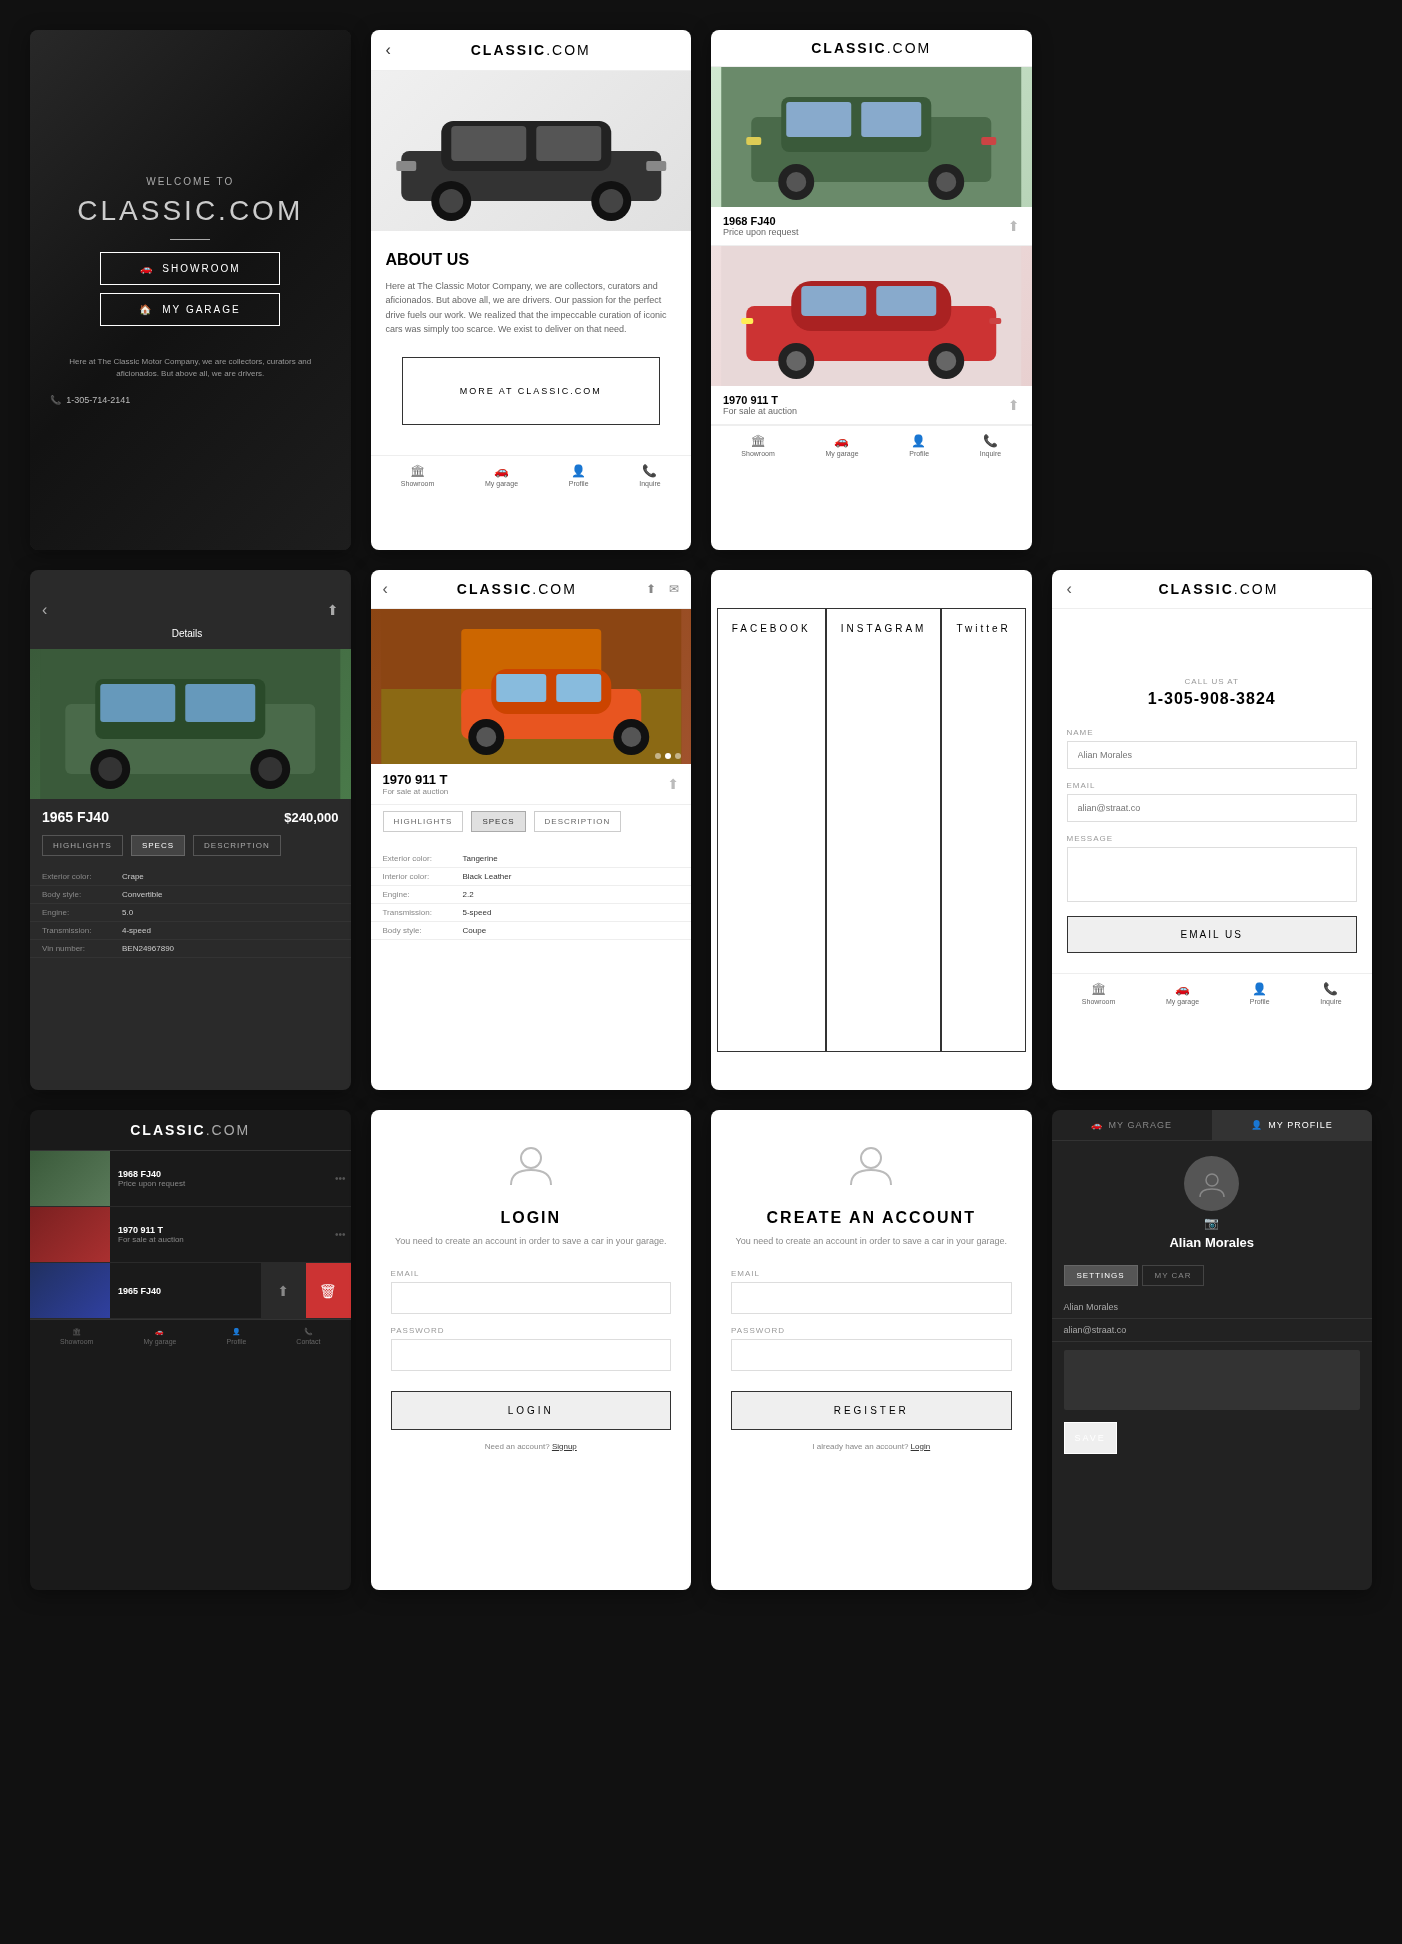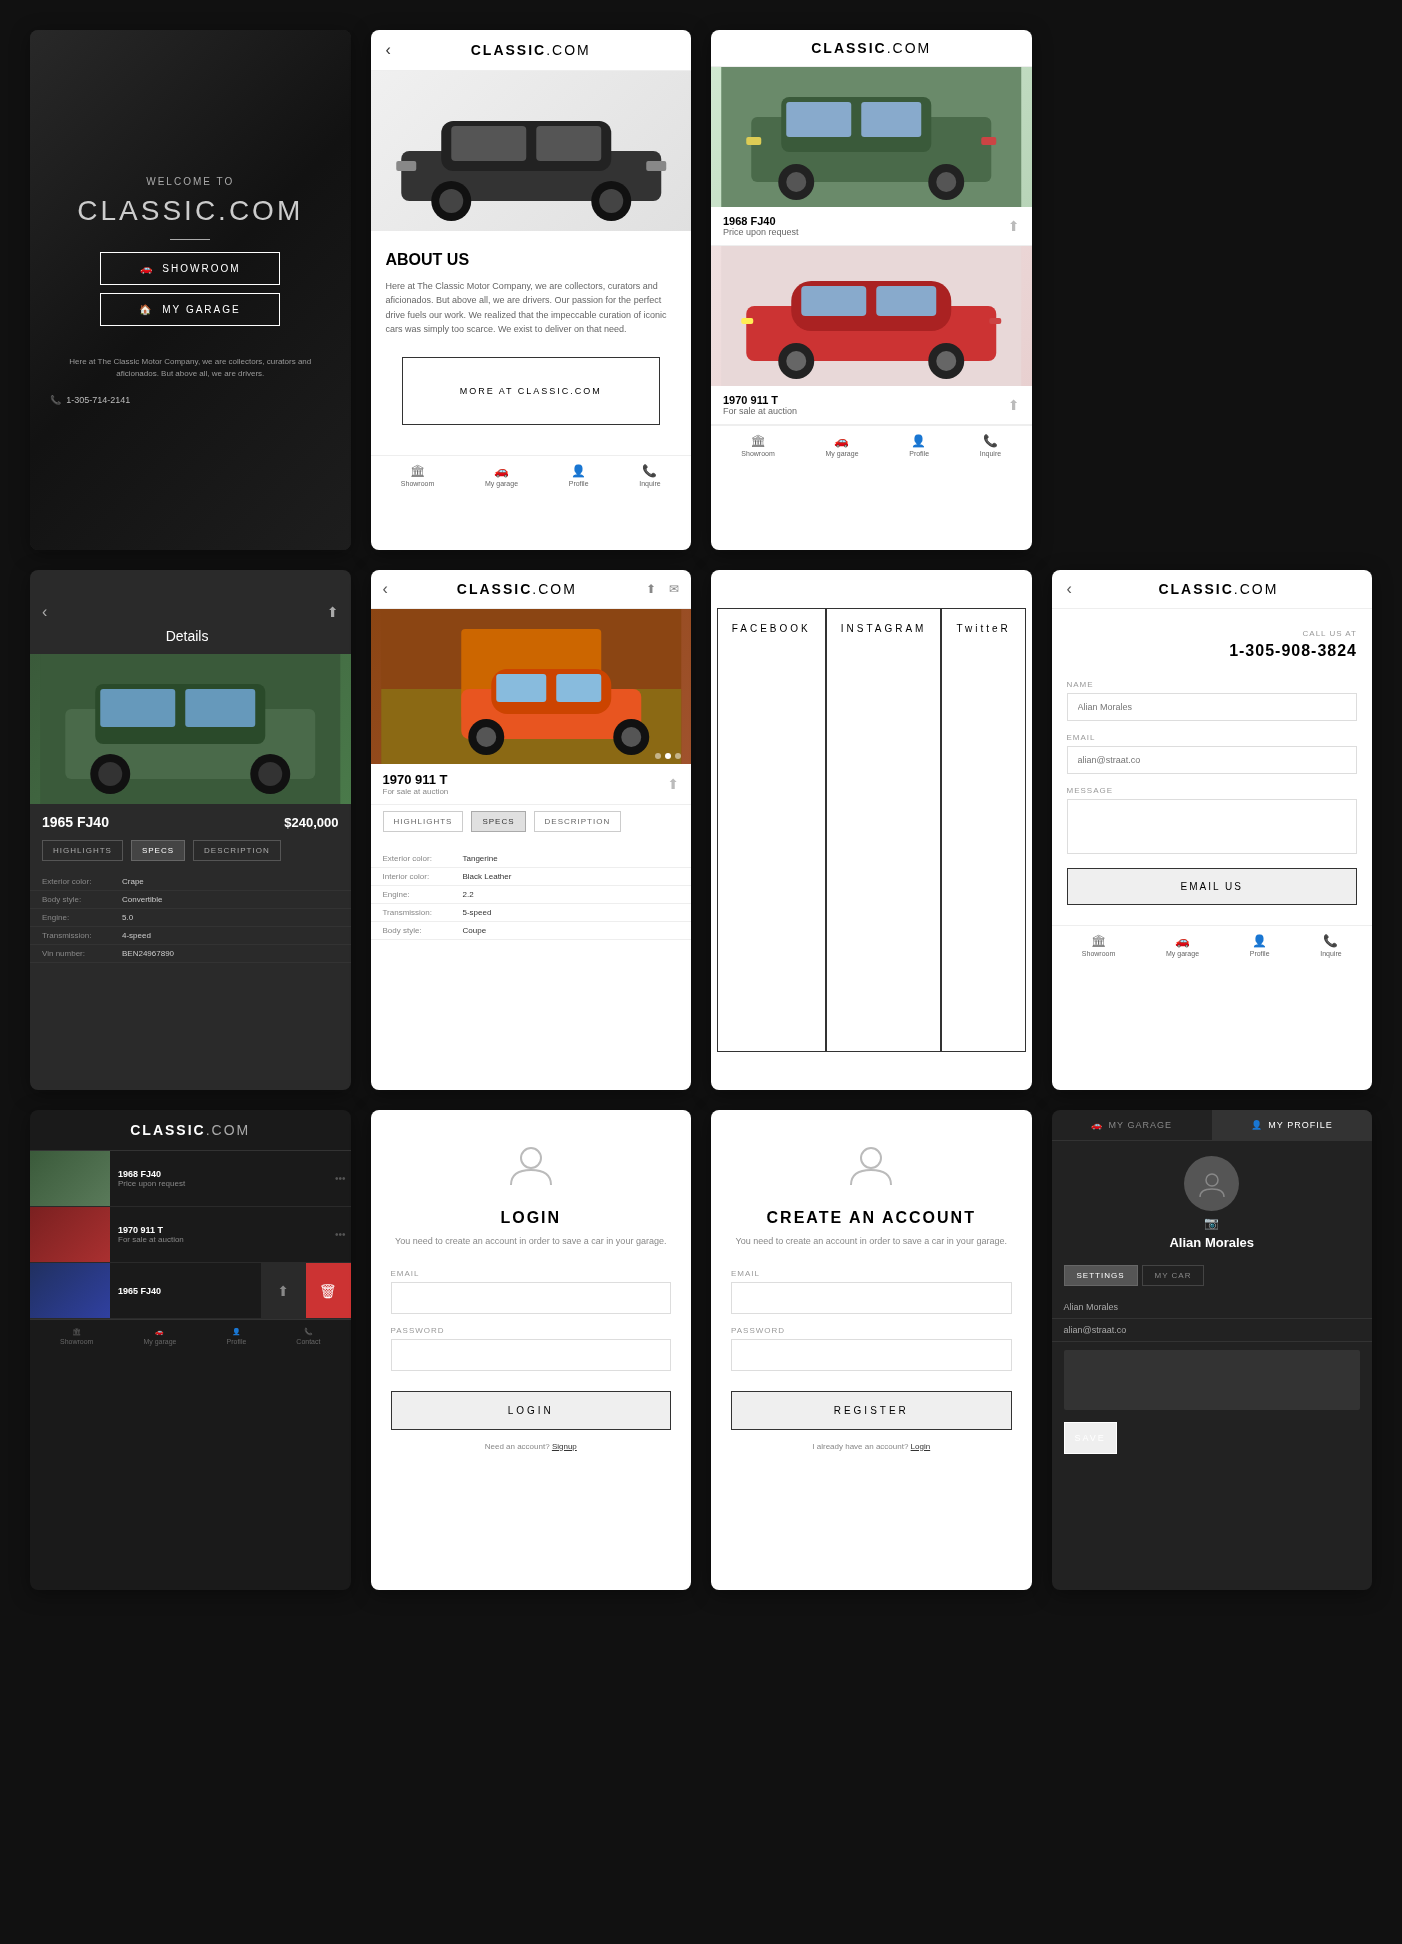--- a/index.html
+++ b/index.html
@@ -218,21 +218,21 @@
     .p4 { background: #2a2a2a; color: #fff; min-height: 520px; }
     .dark-header {
       display: flex;
       align-items: center;
       padding: 10px 12px;
       gap: 8px;
     }
     .dark-header-title {
       flex: 1;
       text-align: center;
-      font-size: 14px;
+      font-size: 10px;
       color: #fff;
       margin-top: 48px;
     }
     .detail-car-img {
       width: 100%;
       height: 150px;
       background: linear-gradient(135deg, #3a5a3a, #4a7a4a);
     }
     .detail-info {
       padding: 10px 12px;
@@ -318,22 +318,23 @@
     .contact-header {
       display: flex;
       align-items: center;
       padding: 10px 15px;
       border-bottom: 1px solid #eee;
     }
     .contact-content {
       padding: 20px 15px;
     }
     .call-us {
-      text-align: right;
+      text-align: center;
       margin-bottom: 20px;
+      margin-top: 48px;
     }
     .call-us-label {
       font-size: 8px;
       color: #999;
       letter-spacing: 1px;
       display: block;
       margin-bottom: 4px;
     }
     .phone-number {
       font-size: 16px;

